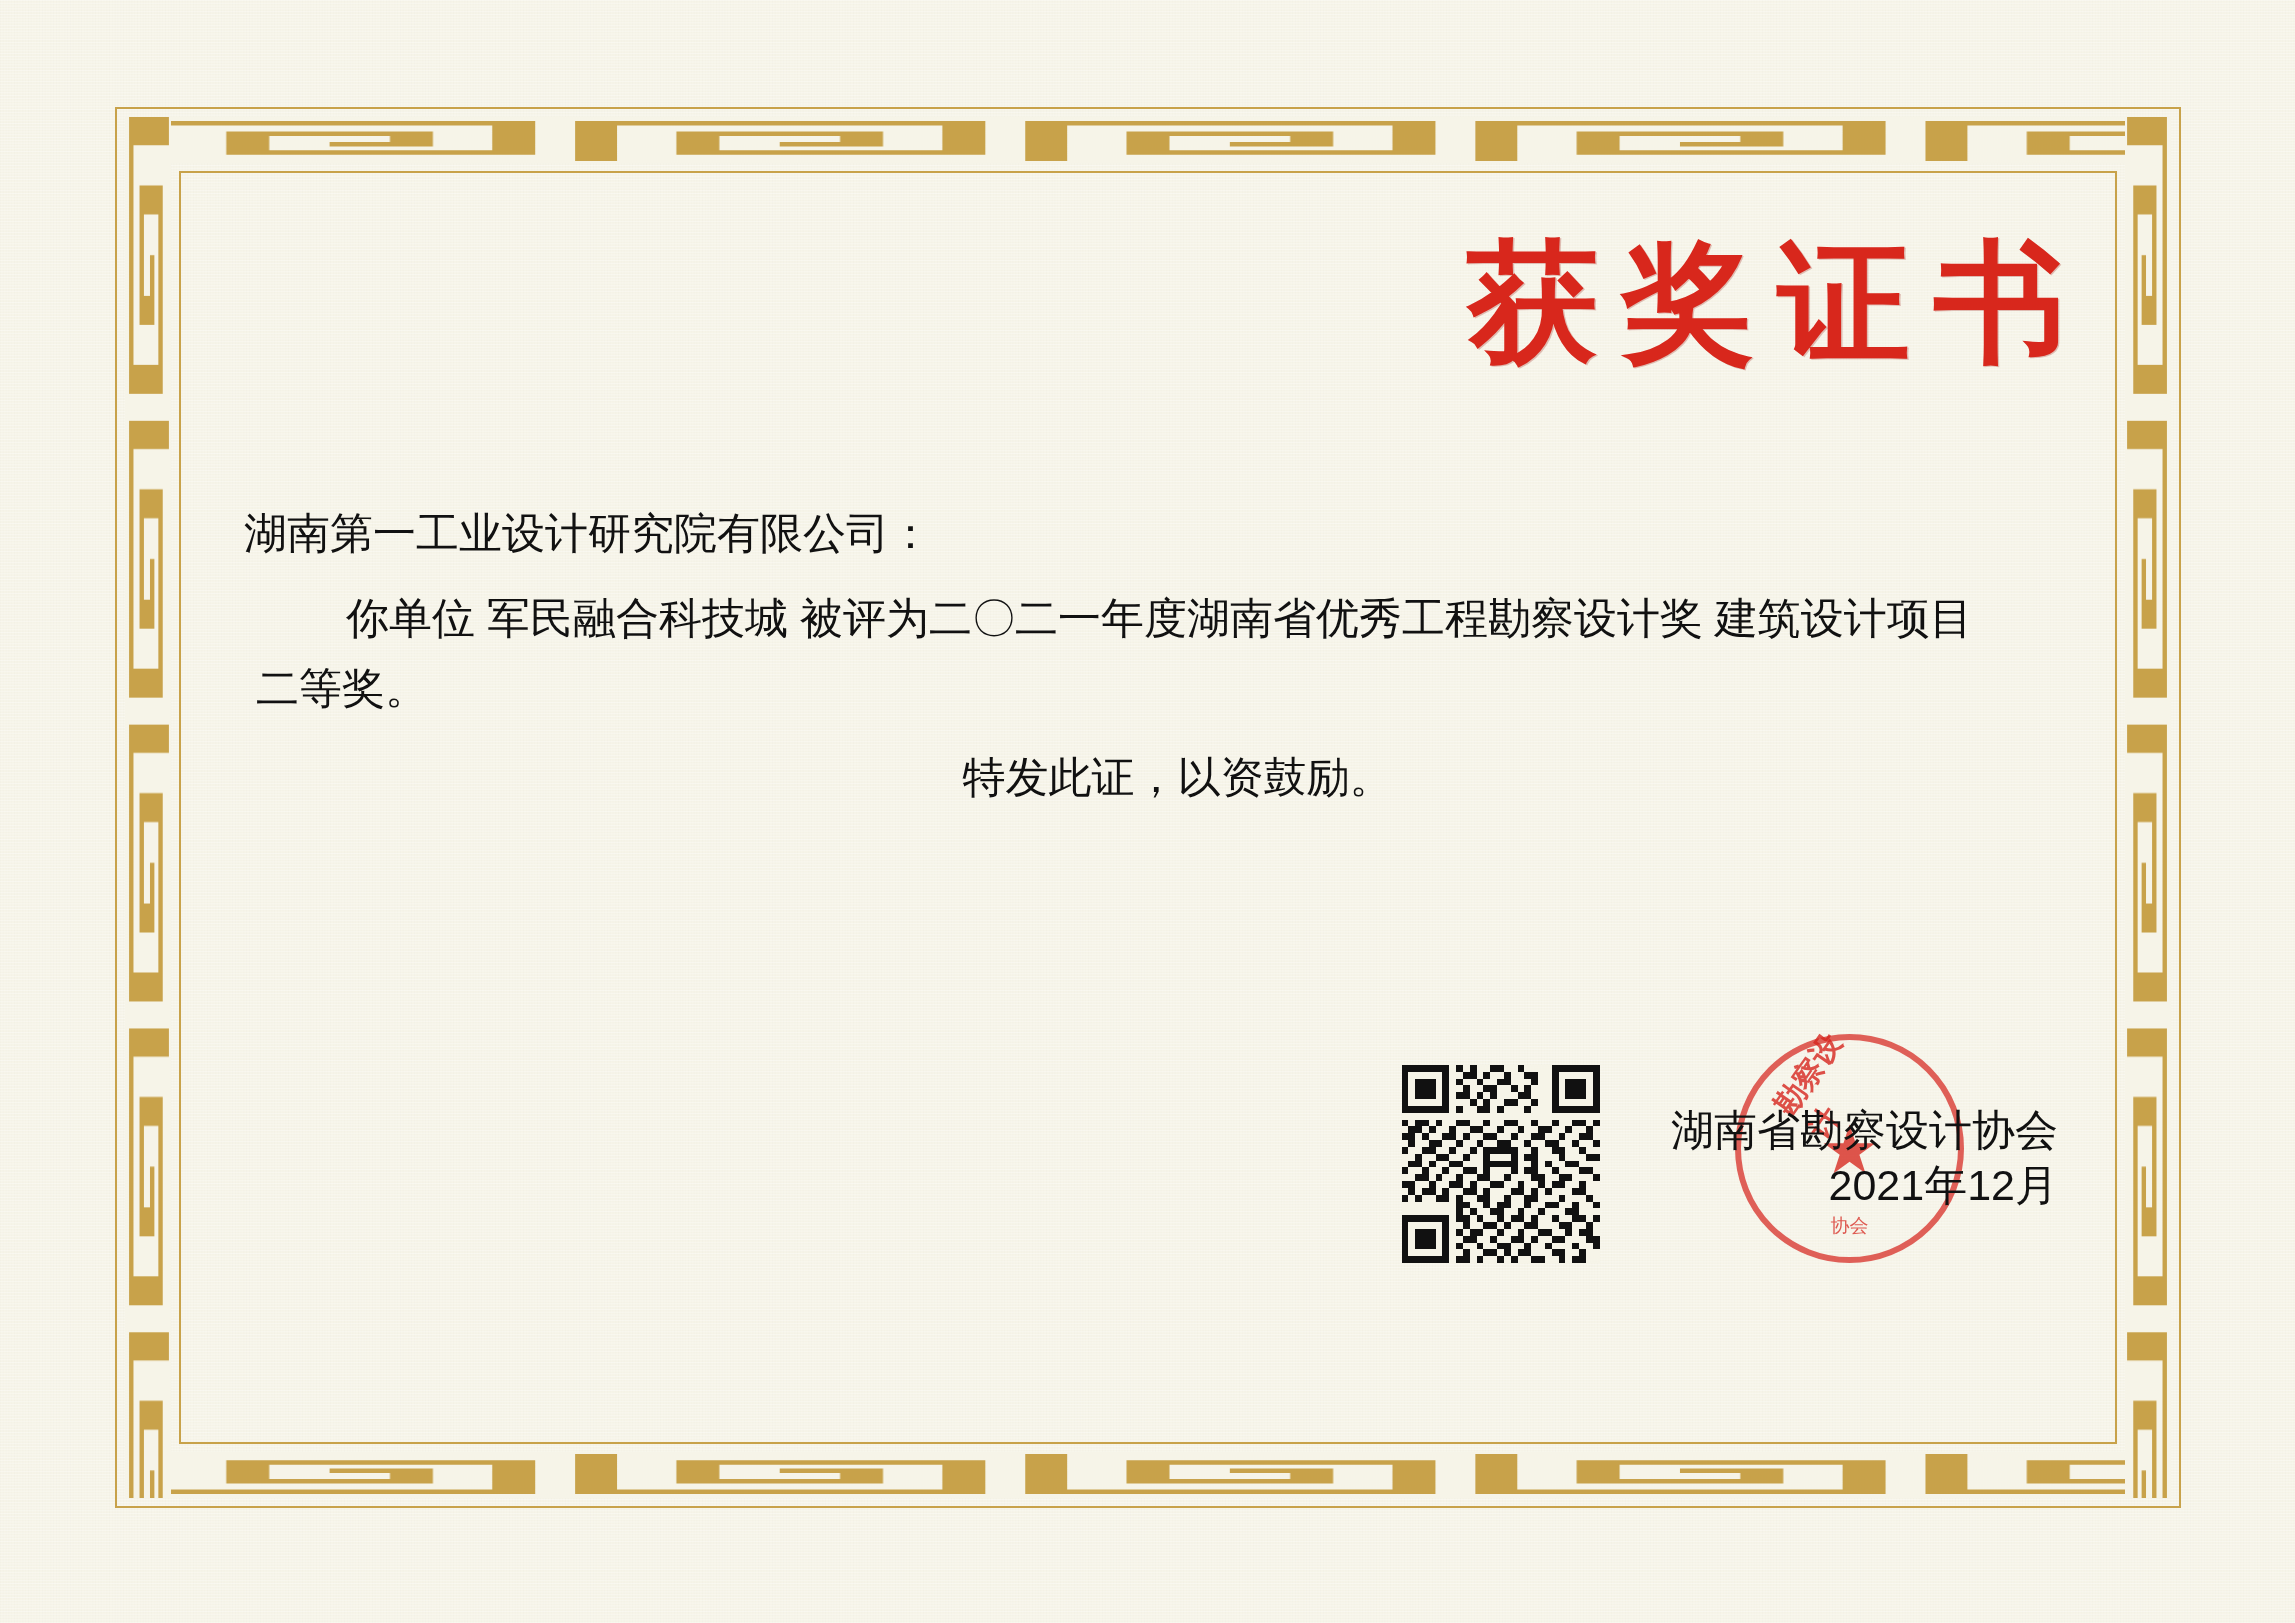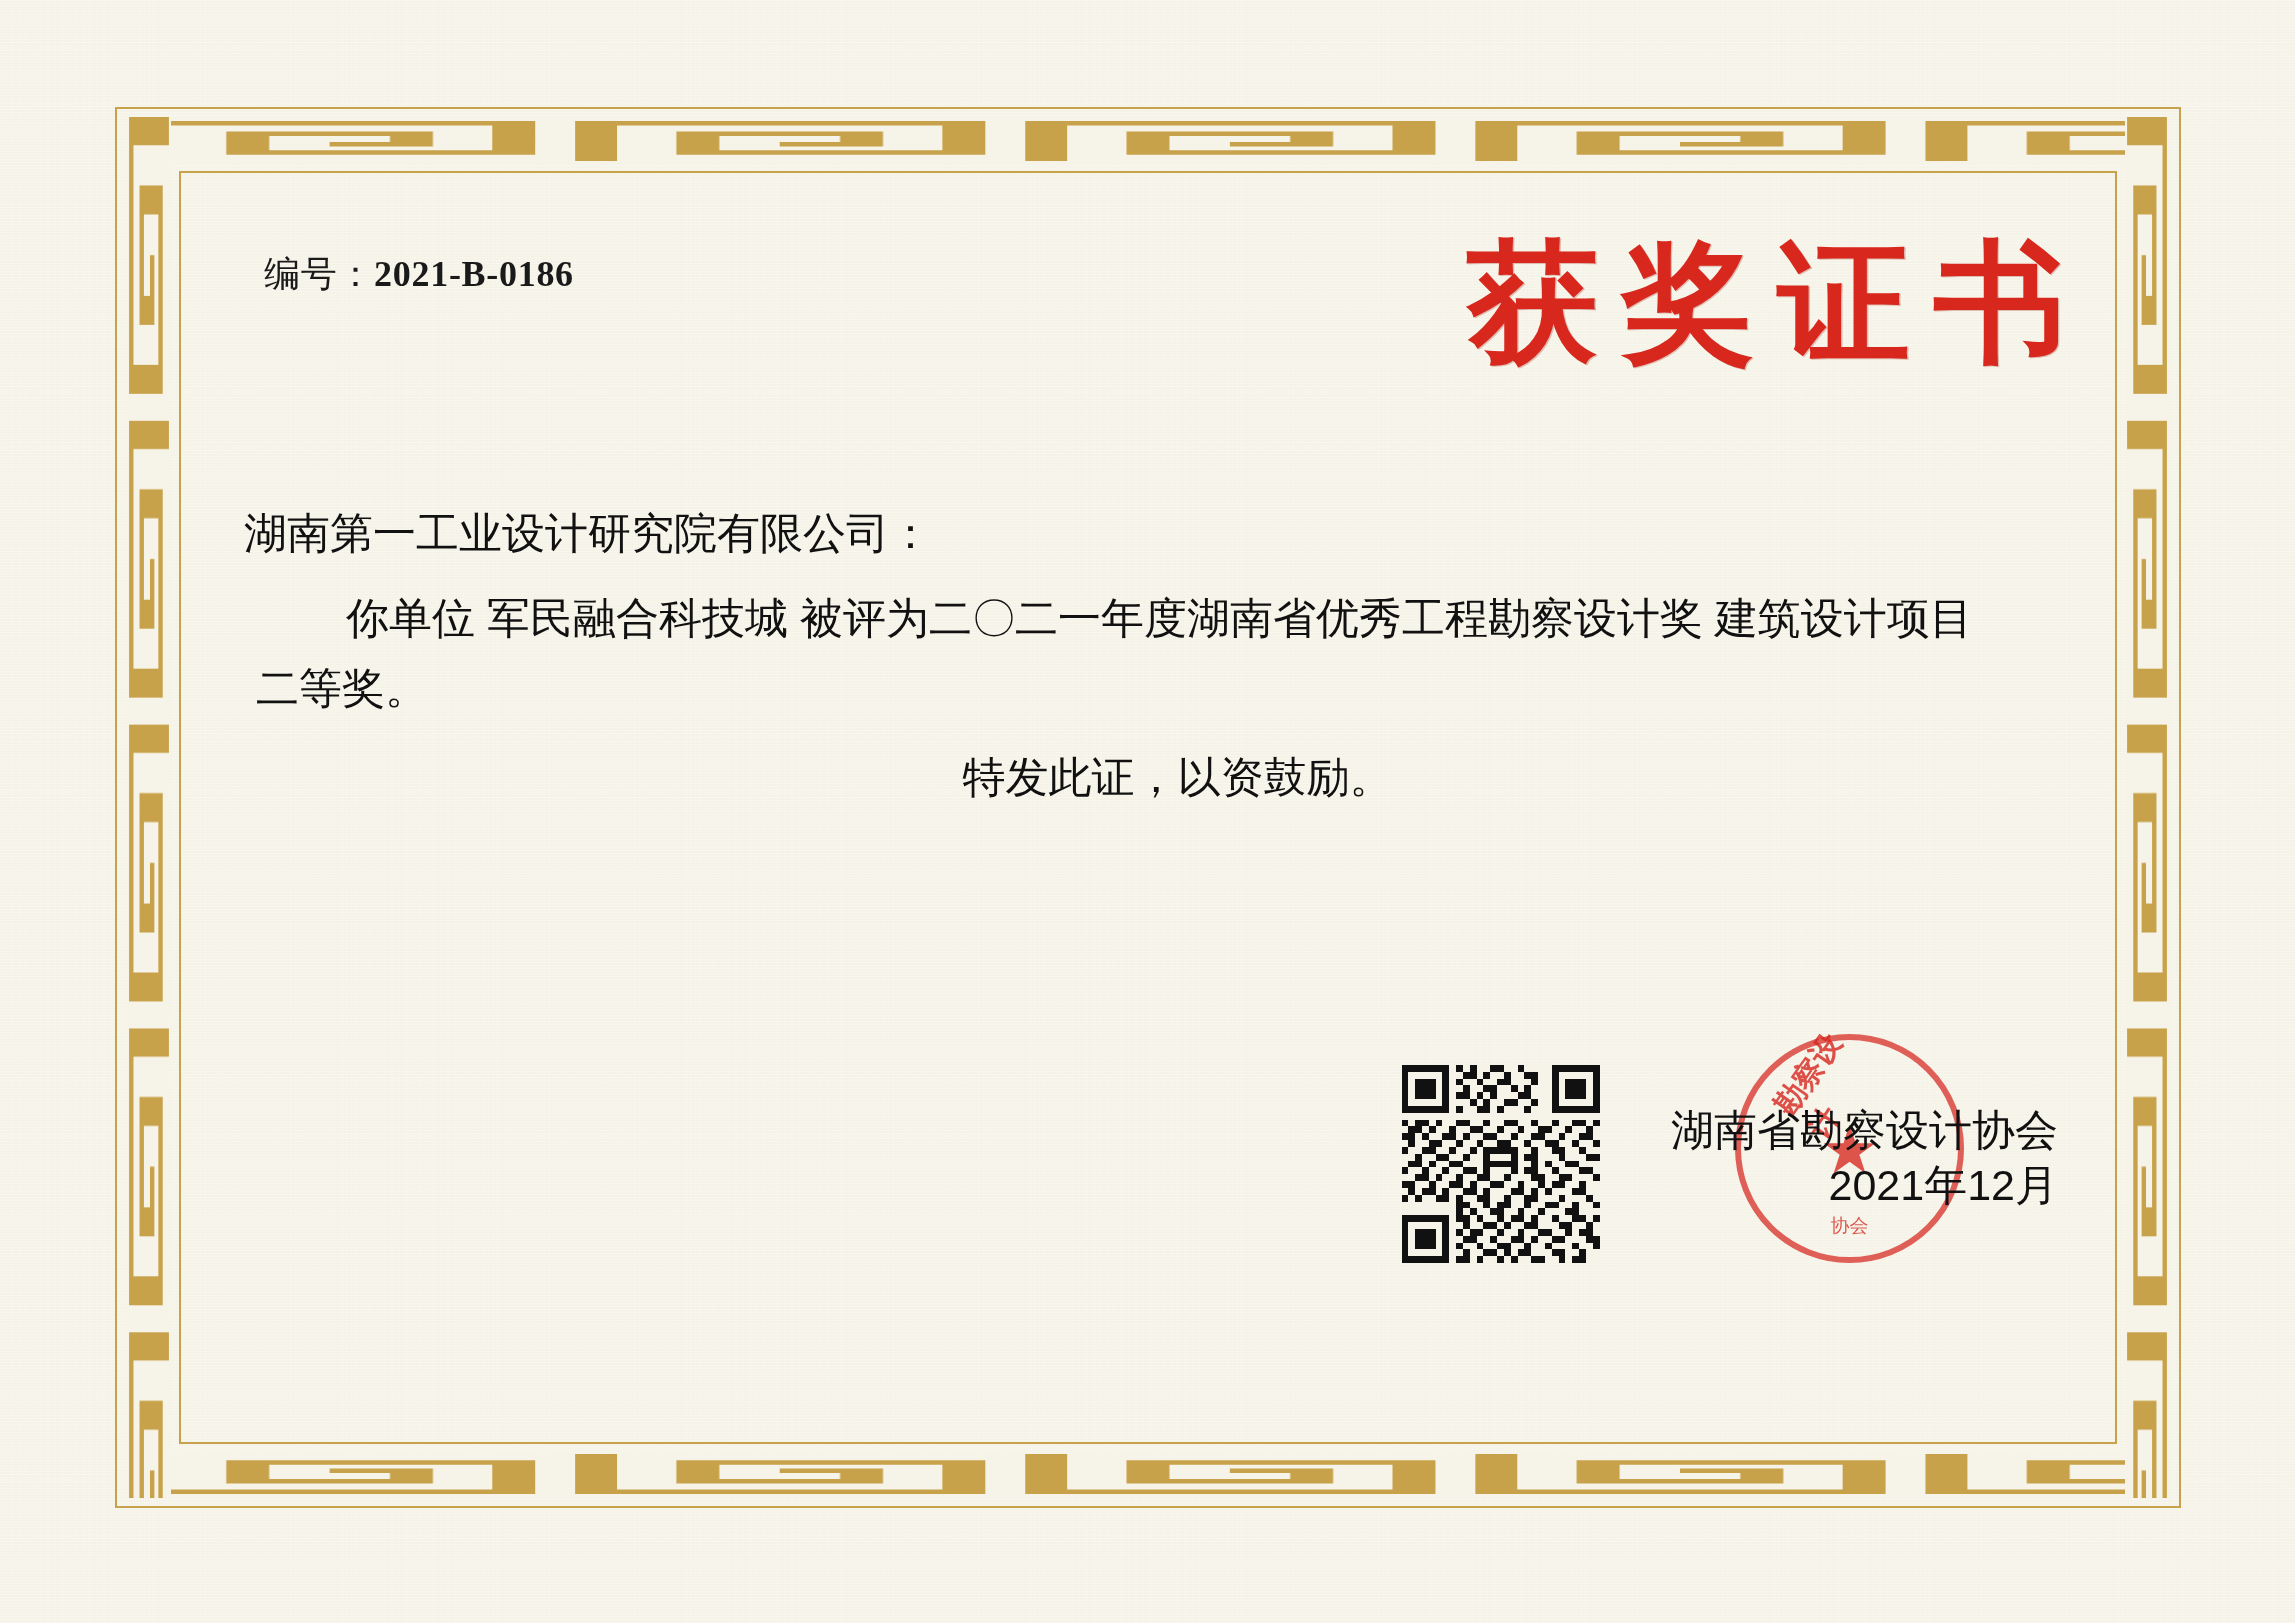--- a/index.html
+++ b/index.html
@@ -230,23 +230,20 @@
       <svg width="46" height="100%" viewBox="0 0 22 100" preserveAspectRatio="none" style="display:block">
         <rect width="22" height="100" fill="url(#gkv)"></rect>
       </svg>
     </div>
 
     <div class="inner-rule"></div>
   </div>
 
   <div class="content">
 
-    <div class="serial">
-      <span class="serial-label">编号：</span><span class="serial-value">2021-B-0186</span>
-    </div>
 
     <div class="title">获奖证书</div>
 
     <div class="body-block">
       <p class="line-org">湖南第一工业设计研究院有限公司：</p>
       <p class="line-main">你单位 军民融合科技城 被评为二〇二一年度湖南省优秀工程勘察设计奖 建筑设计项目 二等奖。</p>
       <p class="line-close">特发此证，以资鼓励。</p>
     </div>
 
     <div class="qr">

